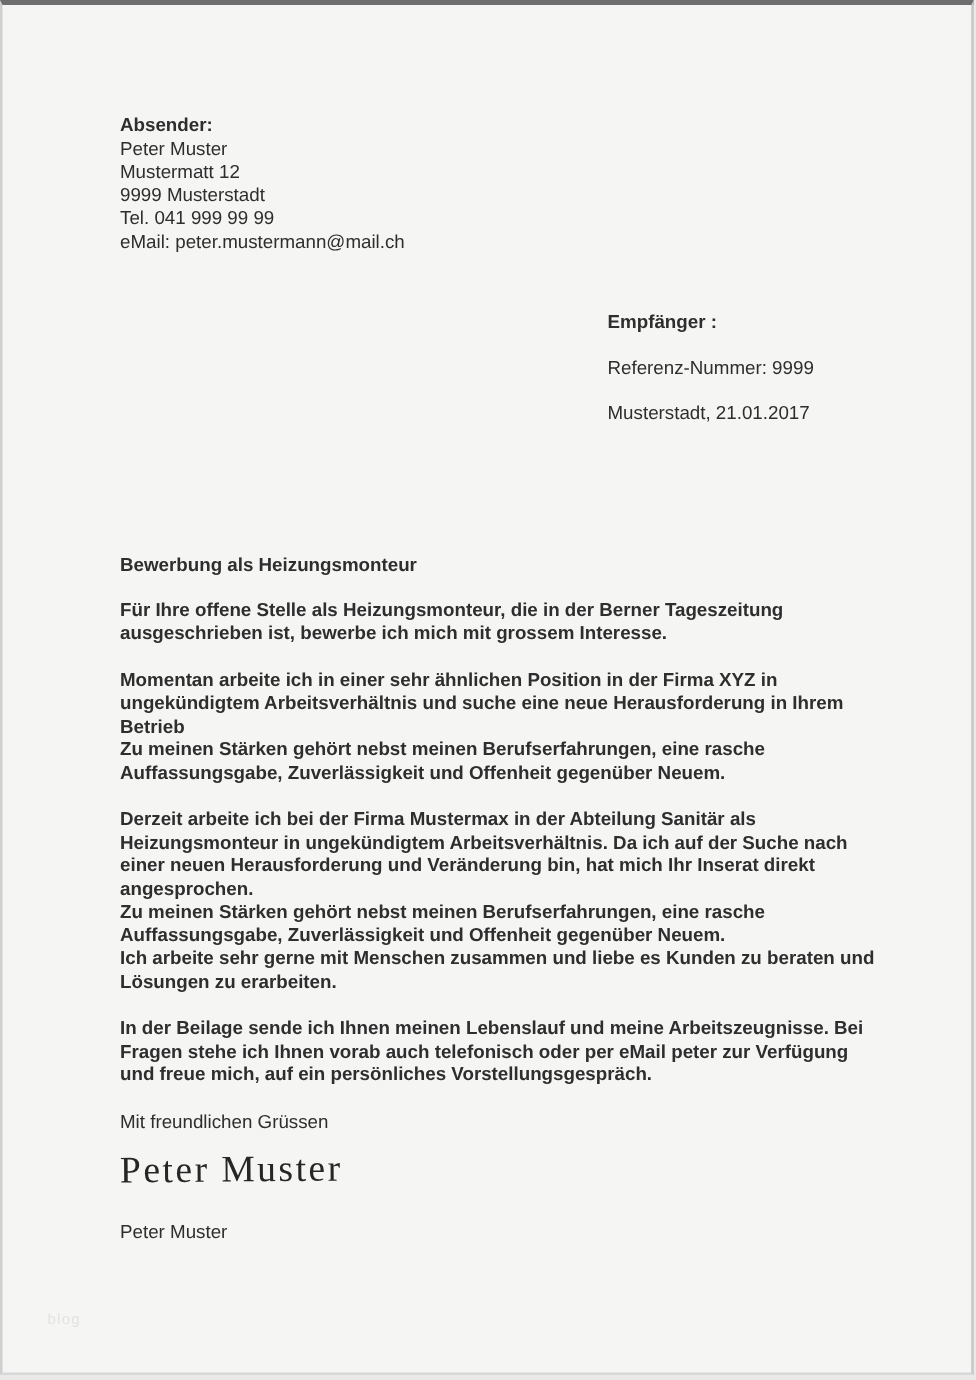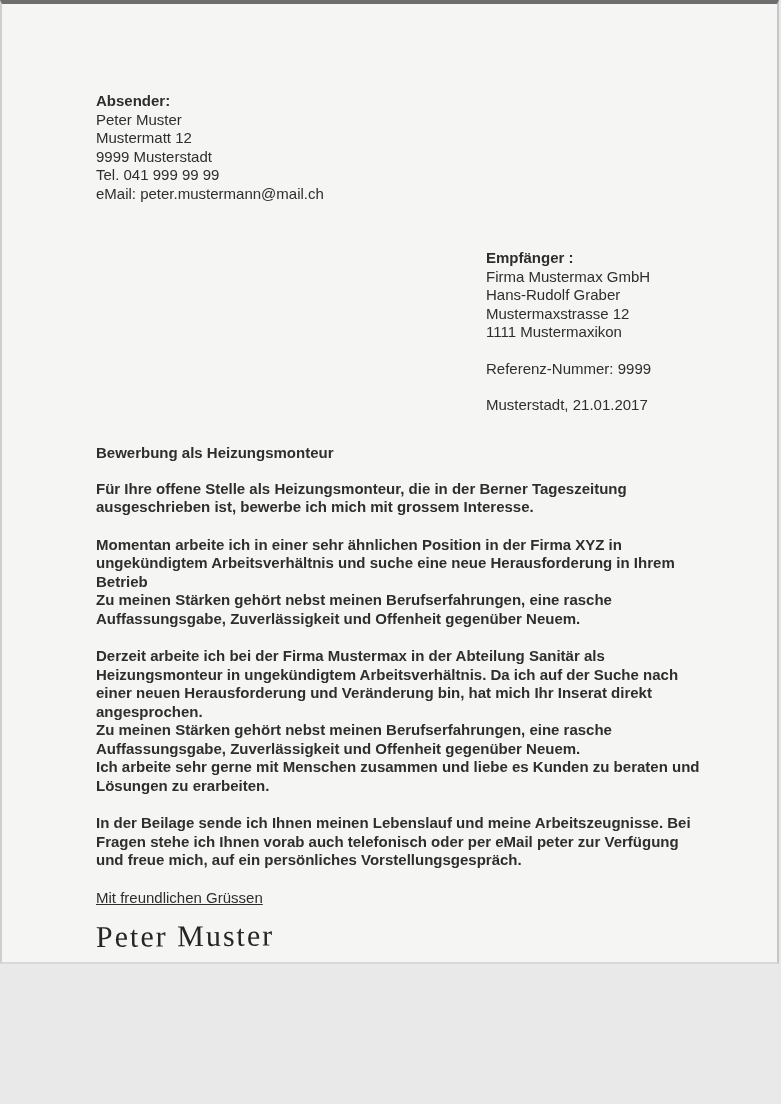--- a/index.html
+++ b/index.html
@@ -3,21 +3,21 @@
 <meta charset="utf-8">
 <style>
   html, body {
     margin: 0;
     padding: 0;
     background: #e9e9e9;
   }
   .page {
     position: relative;
     width: 779px;
-    height: 964px;
+    height: 1100px;
     background: #f5f5f4;
     border-top: 4px solid #6e6e6e;
     border-left: 2px solid #cfcfcf;
     border-right: 2px solid #c6c6c6;
     border-bottom: 2px solid #d8d8d8;
     box-sizing: border-box;
     overflow: hidden;
     font-family: "Liberation Sans", "DejaVu Sans", sans-serif;
     color: #2e2e2e;
   }
@@ -26,21 +26,21 @@
   .bold { font-weight: bold; }
 
   .sender-block { left: 94px; top: 88px; }
   .recipient-block { left: 484px; top: 245px; }
   .recipient-block .ref { margin-top: 18px; }
   .recipient-block .date { margin-top: 18px; }
 
   .content-column { left: 94px; top: 440px; width: 640px; }
   .subject { font-weight: bold; margin-bottom: 17px; }
   .para { margin-bottom: 19px; font-weight: bold; }
-  .salutation { margin-top: 16px; text-decoration: underline; }
+  .salutation { margin-top: 16px; }
   .signature {
     margin-top: 10px;
     font-family: cursive;
     font-size: 30px;
     line-height: 40px;
     letter-spacing: 2px;
     transform: rotate(-0.5deg);
     transform-origin: left center;
     color: #262626;
   }
@@ -64,24 +64,20 @@
     <div class="bold">Absender:</div>
     <div class="lines">Peter Muster
 Mustermatt 12
 9999 Musterstadt
 Tel. 041 999 99 99
 eMail: peter.mustermann@mail.ch</div>
   </div>
 
   <div class="block recipient-block">
     <div class="bold">Empfänger :</div>
-    <div class="lines">Firma Mustermax GmbH
-Hans-Rudolf Graber
-Mustermaxstrasse 12
-1111 Mustermaxikon</div>
     <div class="ref">Referenz-Nummer: 9999</div>
     <div class="date">Musterstadt, 21.01.2017</div>
   </div>
 
   <div class="block content-column">
     <div class="subject">Bewerbung als Heizungsmonteur</div>
     <div class="para lines">Für Ihre offene Stelle als Heizungsmonteur, die in der Berner Tageszeitung
 ausgeschrieben ist, bewerbe ich mich mit grossem Interesse.</div>
     <div class="para lines">Momentan arbeite ich in einer sehr ähnlichen Position in der Firma XYZ in
 ungekündigtem Arbeitsverhältnis und suche eine neue Herausforderung in Ihrem

